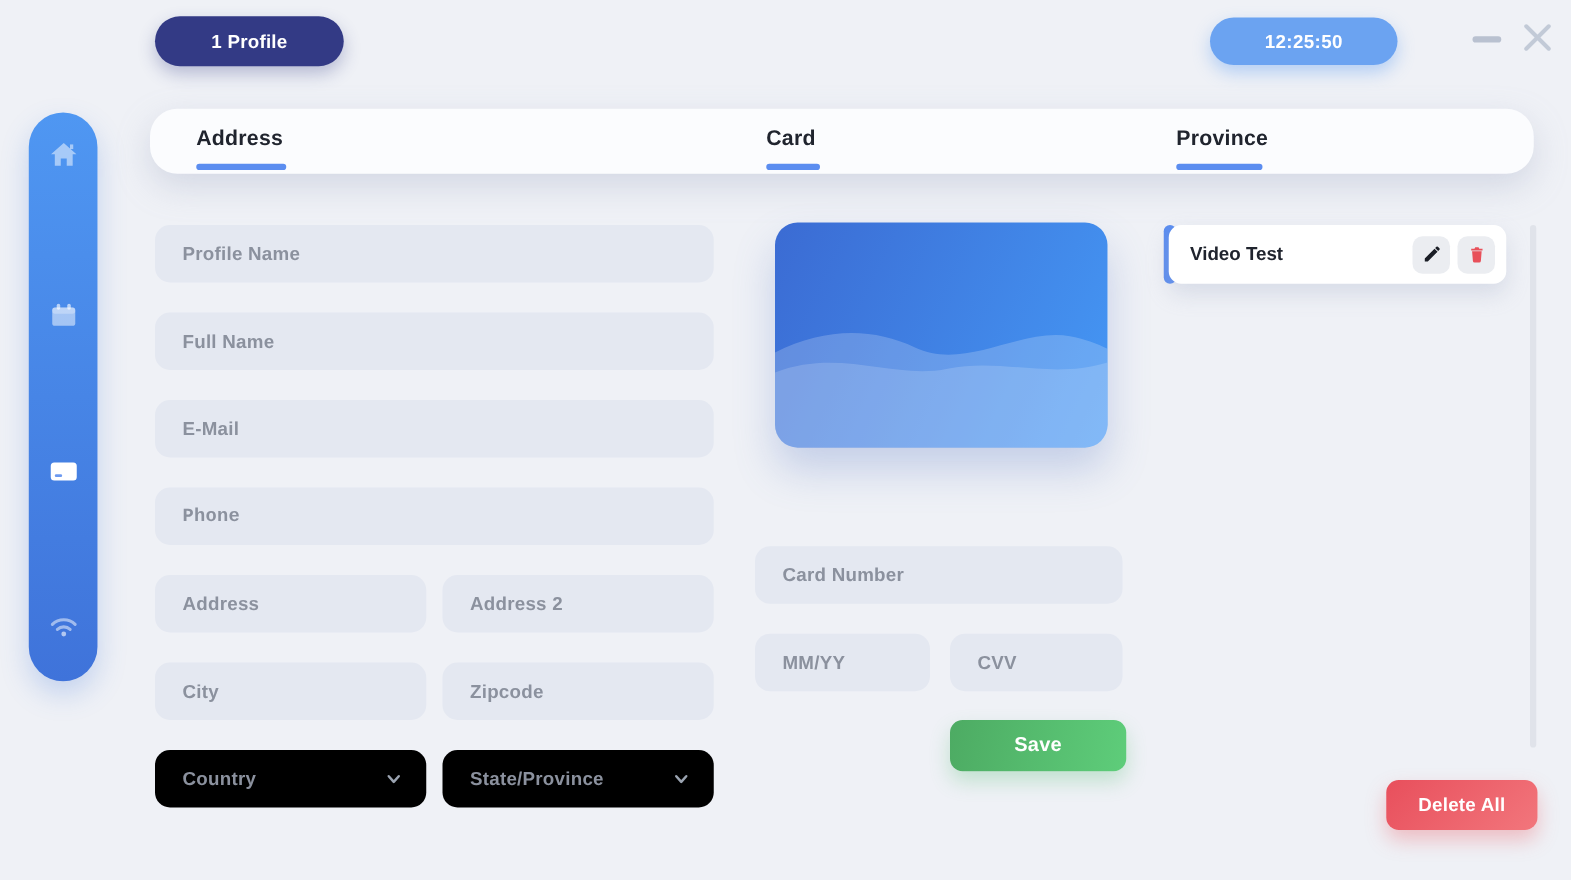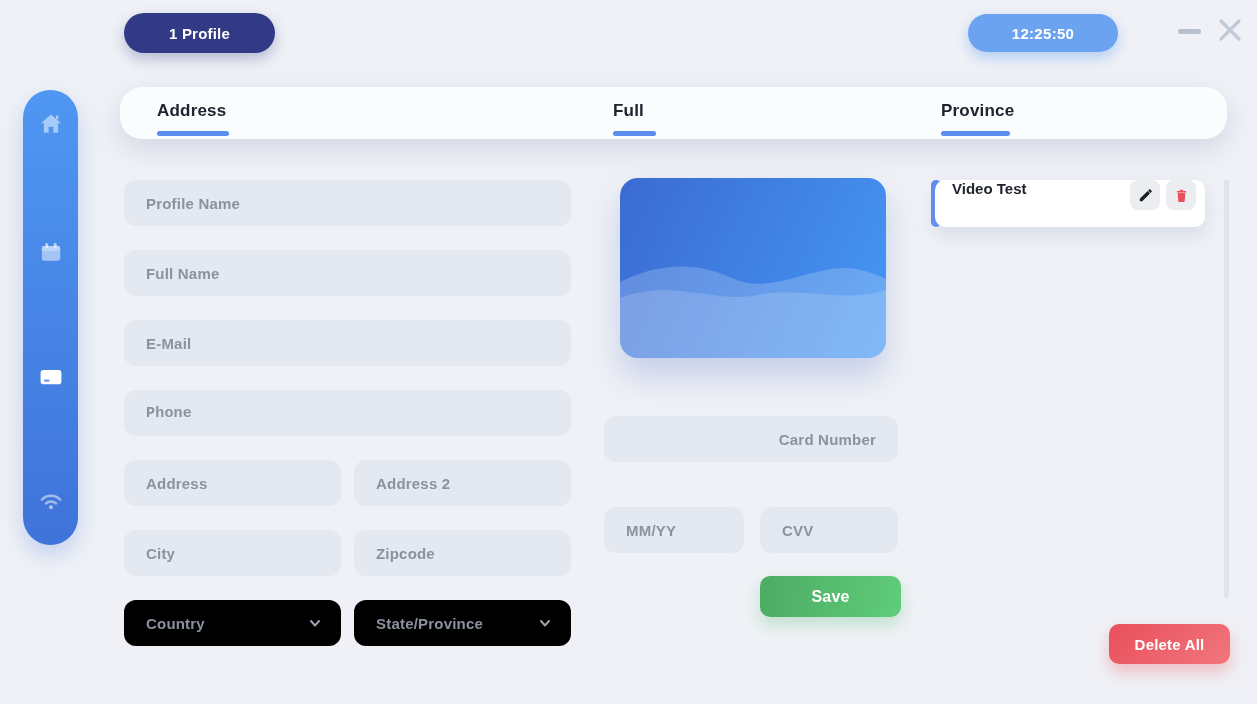--- a/index.html
+++ b/index.html
@@ -81,42 +81,42 @@
   }
 
   
   .card-graphic {
     position:absolute; left:620px; top:178px; width:266px; height:180px;
     border-radius:18px; overflow:hidden;
     background:linear-gradient(115deg,#3b6bd3,#4598f5);
     box-shadow:0 18px 32px rgba(100,130,200,.30);
   }
   .card-graphic svg { position:absolute; left:0; top:0; width:100%; height:100%; }
-  .f-cardnum { left:604px; top:416px; width:294px;text-align:right; }
+  .f-cardnum { left:604px; top:437px; width:294px; }
   .f-expiry  { left:604px; top:507px; width:140px; }
   .f-cvv     { left:760px; top:507px; width:138px; }
   .save-btn {
     position:absolute; left:760px; top:576px; width:141px; height:41px;
     background:linear-gradient(100deg,#4dab63,#5ecd7a);
     border:none; border-radius:10px; cursor:pointer;
     color:#fff; font-weight:700; font-size:16px; letter-spacing:.2px;
     display:flex; align-items:center; justify-content:center;
     box-shadow:0 8px 16px rgba(85,190,115,.30);
   }
 
   
   .profile-accent {
     position:absolute; left:931px; top:180px; width:10px; height:47px;
     background:#5b8df0; border-radius:5px;
   }
   .profile-item {
     position:absolute; left:935px; top:180px; width:270px; height:47px;
     background:#ffffff; border-radius:10px;
     box-shadow:0 8px 18px rgba(160,170,195,.30);
-    display:flex; cursor:pointer;
+    display:flex; align-items:center; cursor:pointer;
   }
   .profile-name { margin-left:17px; font-size:15px; font-weight:700; color:#20242e; flex:1; }
   .icon-btn {
     width:30px; height:30px; border-radius:8px; background:#ebedf1; border:none;
     display:flex; align-items:center; justify-content:center; cursor:pointer;
   }
   .icon-btn.edit  { margin-right:6px; }
   .icon-btn.trash { margin-right:9px; }
   .profiles-scrollbar {
     position:absolute; left:1224px; top:180px; width:5px; height:418px;
@@ -175,21 +175,21 @@
       </svg>
     </div>
   </nav>
 
   <div class="tabbar">
     <div class="tab tab-address">
       <span class="tab-label">Address</span>
       <span class="tab-underline"></span>
     </div>
     <div class="tab tab-card">
-      <span class="tab-label">Full</span>
+      <span class="tab-label">Card</span>
       <span class="tab-underline"></span>
     </div>
     <div class="tab tab-profiles">
       <span class="tab-label">Province</span>
       <span class="tab-underline"></span>
     </div>
   </div>
 
   <input class="field w-full row1" type="text" placeholder="Profile Name" style="">
   <input class="field w-full row2" type="text" placeholder="Full Name" style="">

